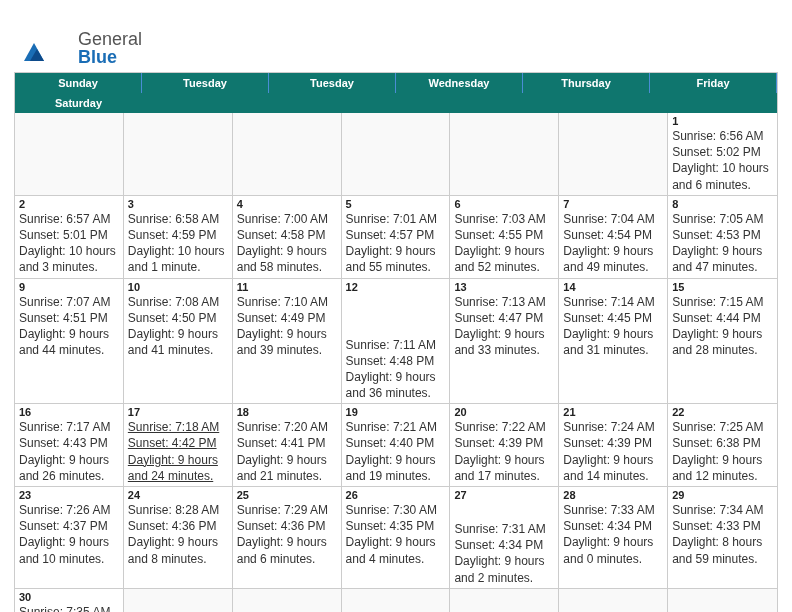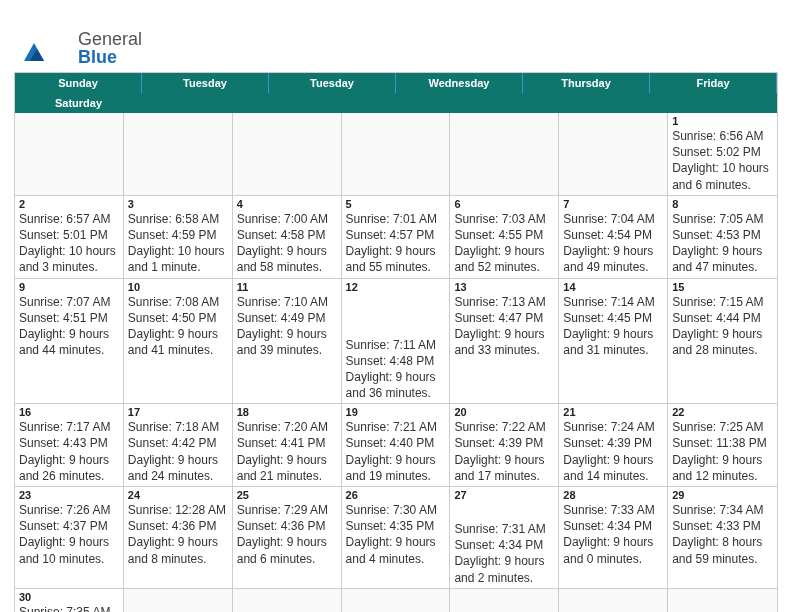--- a/index.html
+++ b/index.html
@@ -251,21 +251,21 @@
         </div>
         <div class="cal-row">
           <div class="cal-cell">
             <span class="day-number">16</span>
             <div class="day-info" style="white-space: pre-line;">Sunrise: 7:17 AM
 Sunset: 4:43 PM
 Daylight: 9 hours and 26 minutes.</div>
           </div>
           <div class="cal-cell">
             <span class="day-number">17</span>
-            <div class="day-info" style="white-space: pre-line;">Sunrise: 7:18 AM
+            <div class="day-info" style="white-space: pre-line; text-decoration: underline;">Sunrise: 7:18 AM
 Sunset: 4:42 PM
 Daylight: 9 hours and 24 minutes.</div>
           </div>
           <div class="cal-cell">
             <span class="day-number">18</span>
             <div class="day-info" style="white-space: pre-line;">Sunrise: 7:20 AM
 Sunset: 4:41 PM
 Daylight: 9 hours and 21 minutes.</div>
           </div>
           <div class="cal-cell">
@@ -282,34 +282,34 @@
           </div>
           <div class="cal-cell">
             <span class="day-number">21</span>
             <div class="day-info" style="white-space: pre-line;">Sunrise: 7:24 AM
 Sunset: 4:39 PM
 Daylight: 9 hours and 14 minutes.</div>
           </div>
           <div class="cal-cell">
             <span class="day-number">22</span>
             <div class="day-info" style="white-space: pre-line;">Sunrise: 7:25 AM
-Sunset: 11:38 PM
+Sunset: 6:38 PM
 Daylight: 9 hours and 12 minutes.</div>
           </div>
         </div>
         <div class="cal-row">
           <div class="cal-cell">
             <span class="day-number">23</span>
             <div class="day-info" style="white-space: pre-line;">Sunrise: 7:26 AM
 Sunset: 4:37 PM
 Daylight: 9 hours and 10 minutes.</div>
           </div>
           <div class="cal-cell">
             <span class="day-number">24</span>
-            <div class="day-info" style="white-space: pre-line;">Sunrise: 12:28 AM
+            <div class="day-info" style="white-space: pre-line;">Sunrise: 8:28 AM
 Sunset: 4:36 PM
 Daylight: 9 hours and 8 minutes.</div>
           </div>
           <div class="cal-cell">
             <span class="day-number">25</span>
             <div class="day-info" style="white-space: pre-line;">Sunrise: 7:29 AM
 Sunset: 4:36 PM
 Daylight: 9 hours and 6 minutes.</div>
           </div>
           <div class="cal-cell">

